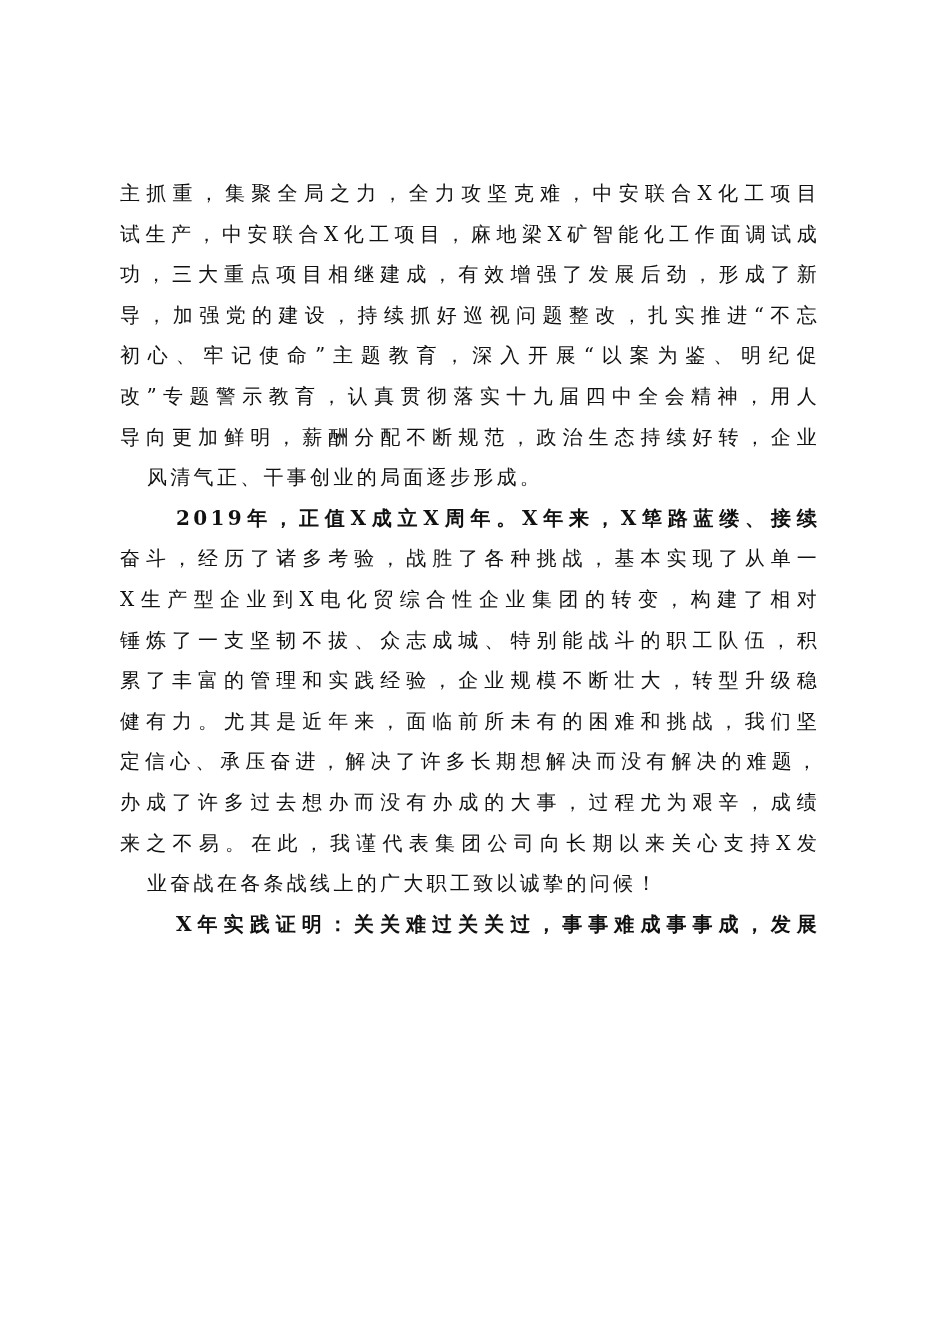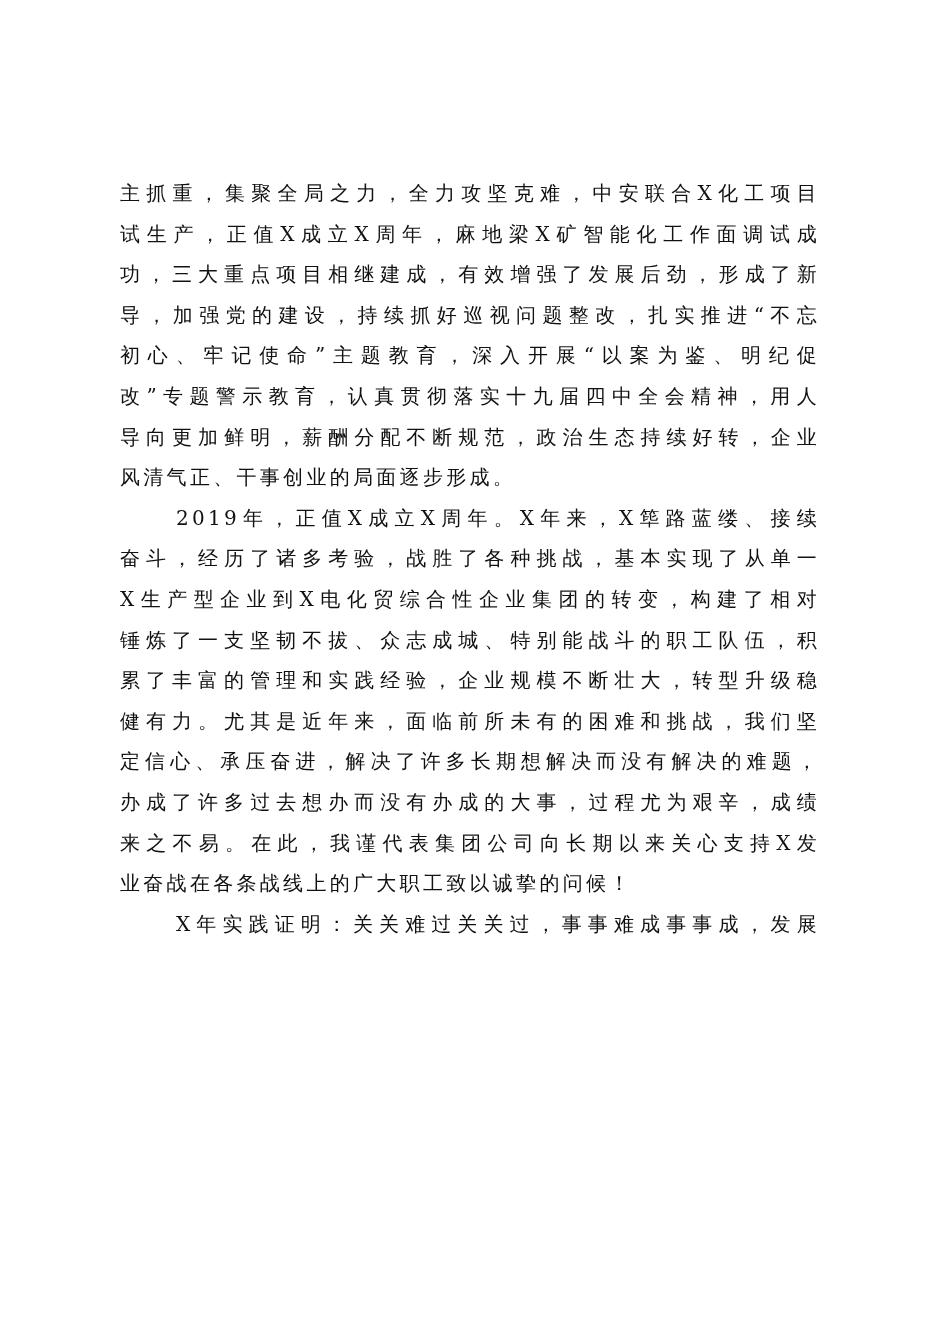--- a/index.html
+++ b/index.html
@@ -33,33 +33,35 @@
       font-weight: bold;
     }
     .line {
       display: block;
       white-space: nowrap;
       text-align-last: justify;
       text-align: justify;
     }
     .line.last {
       text-align-last: left;
+      margin-left: 27px;
     }
     .line.first-indent {
       padding-left: 56px;
+      font-weight: bold;
     }
   </style>
 </head>
 <body>
 
 <div class="page">
 
   <div class="para">
     <span class="line">主抓重，集聚全局之力，全力攻坚克难，中安联合X化工项目</span>
-    <span class="line">试生产，正值X成立X周年，麻地梁X矿智能化工作面调试成</span>
+    <span class="line">试生产，中安联合X化工项目，麻地梁X矿智能化工作面调试成</span>
     <span class="line">功，三大重点项目相继建成，有效增强了发展后劲，形成了新</span>
     <span class="line">导，加强党的建设，持续抓好巡视问题整改，扎实推进“不忘</span>
     <span class="line">初心、牢记使命”主题教育，深入开展“以案为鉴、明纪促</span>
     <span class="line">改”专题警示教育，认真贯彻落实十九届四中全会精神，用人</span>
     <span class="line">导向更加鲜明，薪酬分配不断规范，政治生态持续好转，企业</span>
     <span class="line last">风清气正、干事创业的局面逐步形成。</span>
   </div>
 
   <div class="para">
     <span class="line first-indent">2019年，正值X成立X周年。X年来，X筚路蓝缕、接续</span>

